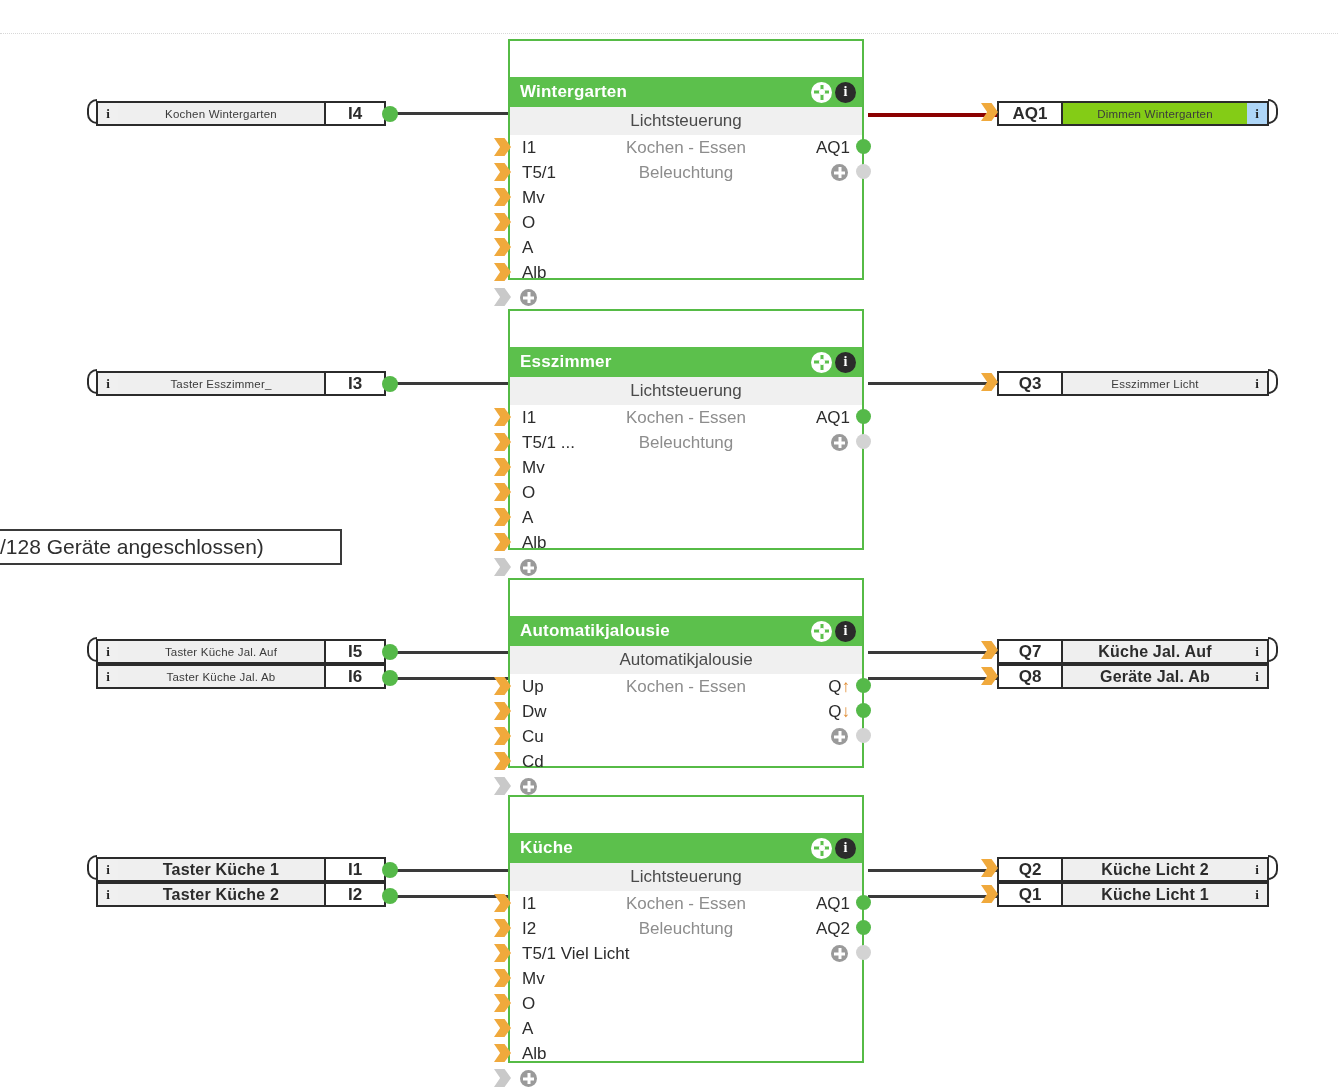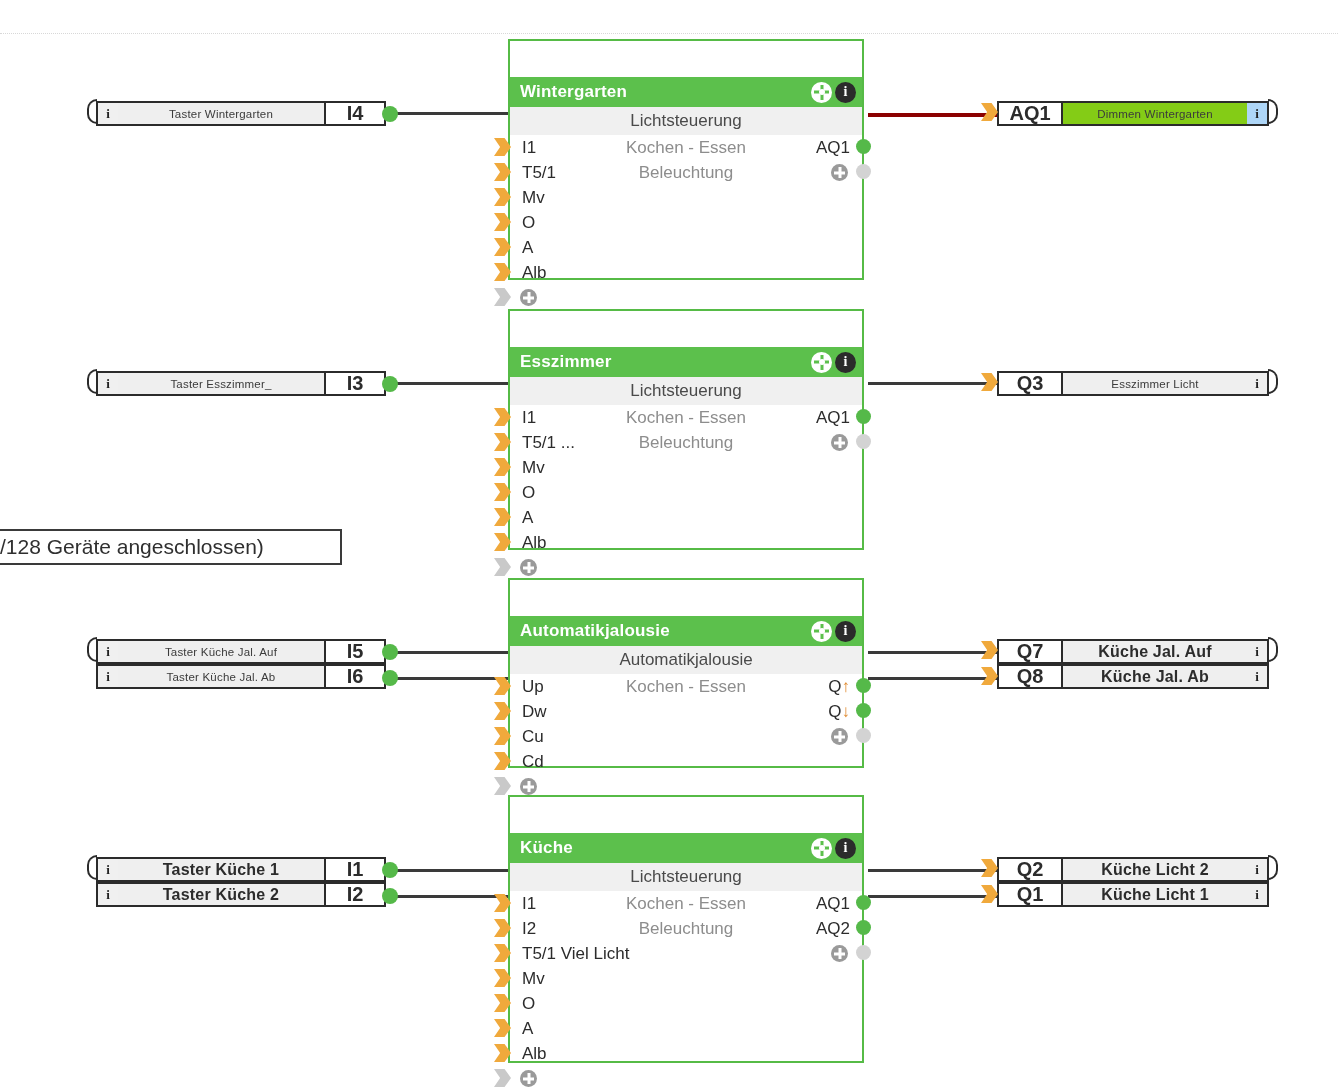--- a/index.html
+++ b/index.html
@@ -54,21 +54,21 @@
   }
   .io-label{
     flex:1;display:flex;align-items:center;justify-content:center;
     background:#efefef;color:#3b3b3b;
     font-size:11.5px;letter-spacing:.2px;white-space:nowrap;
   }
   .io-label.big{font-size:16px;font-weight:bold;color:#2c2c2c;}
   .io-term{
     width:58px;display:flex;align-items:center;justify-content:center;
     background:#ffffff;color:#2c2c2c;
-    font-size:20px;font-weight:bold;
+    font-size:17px;font-weight:bold;
     border-left:2px solid #2b2b2b;
   }
   .io-term.rightside{border-left:none;border-right:2px solid #2b2b2b;}
   .io-label.ingray{background:#efefef;}
 
   
   .pin-green{
     position:absolute;width:16px;height:16px;border-radius:50%;
     background:#55b949;
   }
@@ -193,21 +193,21 @@
     <div class="wire" style="left: 388px; top: 869px; width: 120px;"></div>
     <div class="wire" style="left: 388px; top: 895px; width: 120px;"></div>
     <div class="wire" style="left: 868px; top: 869px; width: 130px;"></div>
     <div class="wire" style="left: 868px; top: 895px; width: 130px;"></div>
     <div class="io-group" style="left: 96px; top: 101px; width: 290px;">
       <div class="io-cap-left"></div>
       <div class="io-row">
         <div class="info-ico">
           <span class="glyph">i</span>
         </div>
-        <div class="io-label ingray">Taster Wintergarten</div>
+        <div class="io-label ingray">Kochen Wintergarten</div>
         <div class="io-term">I4</div>
       </div>
       <div class="pin-green" style="left: 286px; top: 5px;"></div>
     </div>
     <div class="io-group" style="left: 96px; top: 371px; width: 290px;">
       <div class="io-cap-left"></div>
       <div class="io-row">
         <div class="info-ico">
           <span class="glyph">i</span>
         </div>
@@ -281,21 +281,21 @@
       <div class="io-row">
         <div class="io-term rightside" style="width: 62px;">Q7</div>
         <div class="io-label big">Küche Jal. Auf</div>
         <div class="info-ico" style="background: rgb(239, 239, 239);">
           <span class="glyph">i</span>
         </div>
       </div>
       <div class="term-orange" style="left: -16px; top: 2px;"></div>
       <div class="io-row">
         <div class="io-term rightside" style="width: 62px;">Q8</div>
-        <div class="io-label big">Küche Jal. Ab</div>
+        <div class="io-label big">Geräte Jal. Ab</div>
         <div class="info-ico" style="background: rgb(239, 239, 239);">
           <span class="glyph">i</span>
         </div>
       </div>
       <div class="term-orange" style="left: -16px; top: 28px;"></div>
     </div>
     <div class="io-group" style="left: 997px; top: 857px; width: 272px;">
       <div class="io-cap-right" style="top: -2px;"></div>
       <div class="io-row">
         <div class="io-term rightside" style="width: 62px;">Q2</div>

